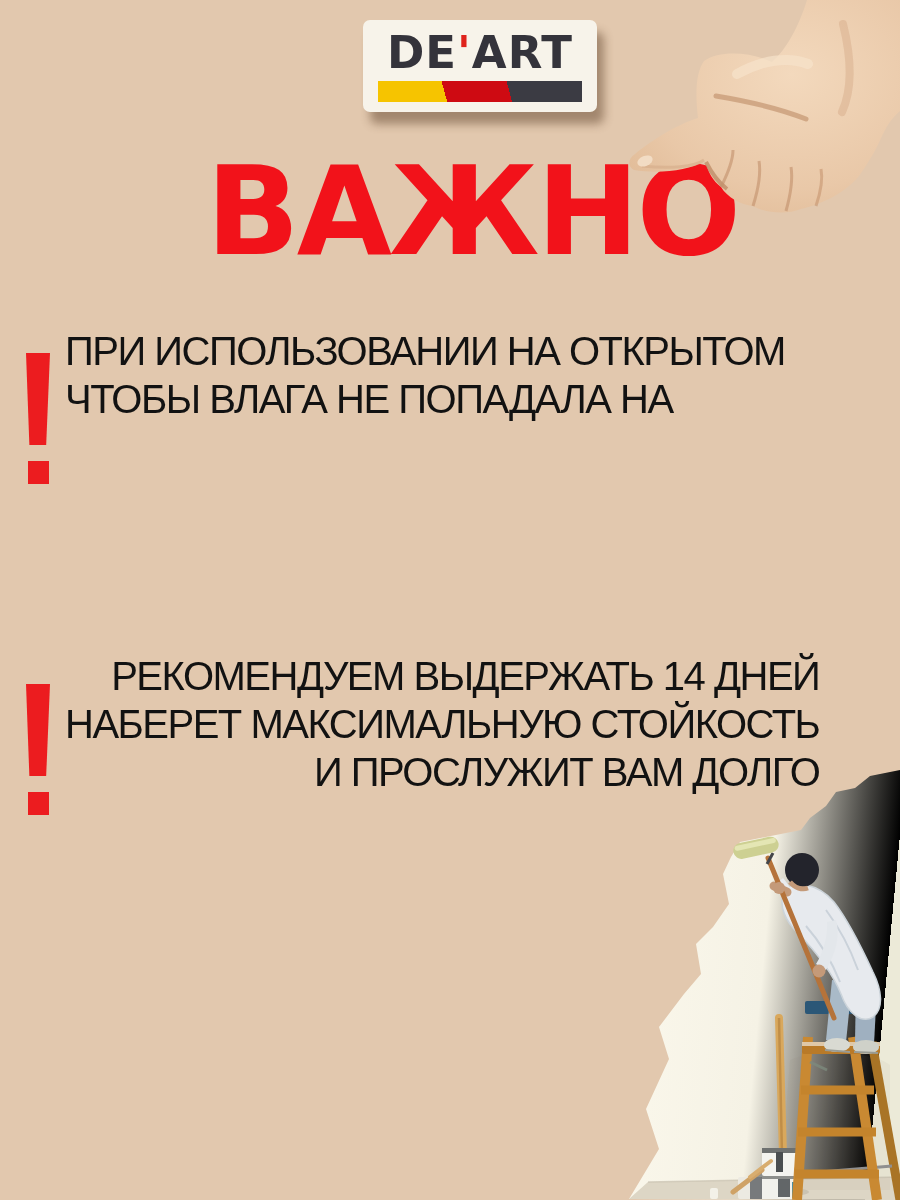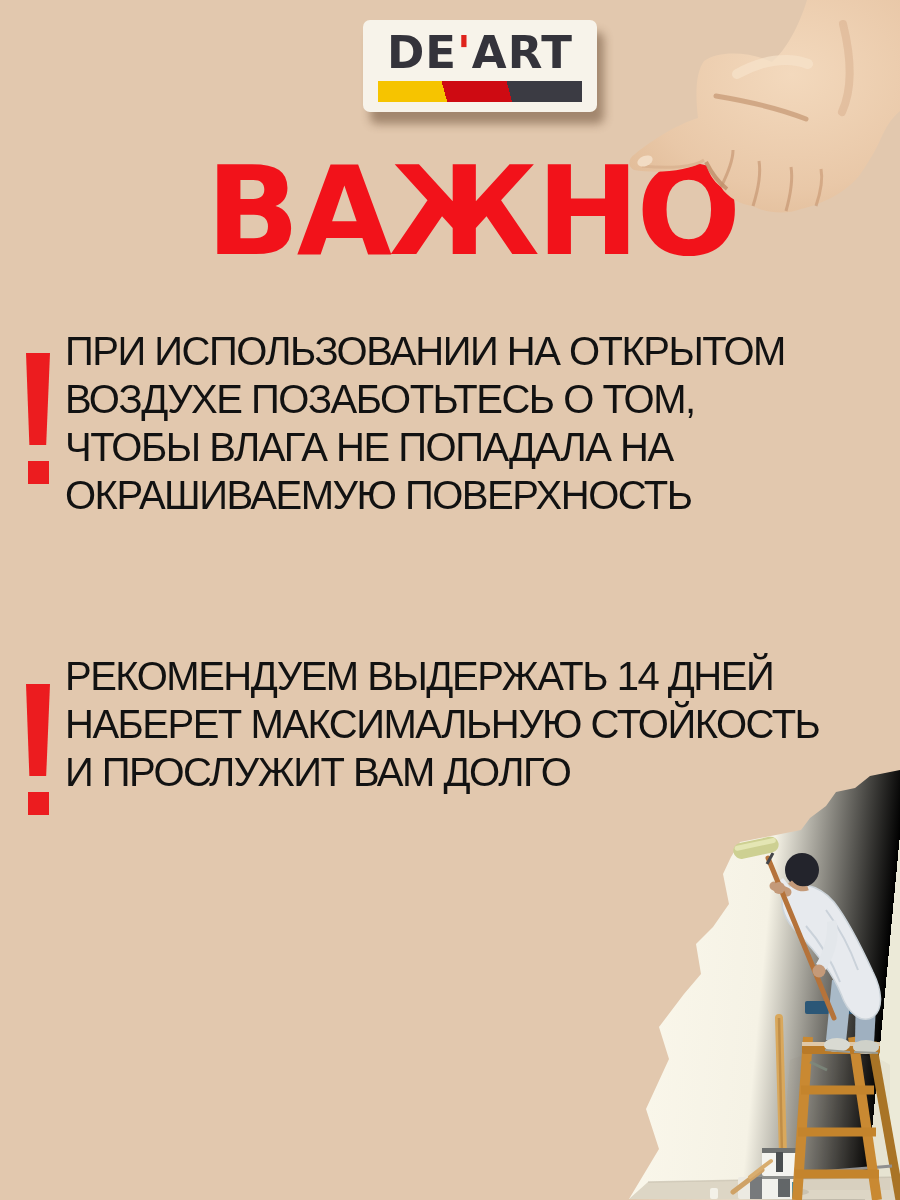--- a/index.html
+++ b/index.html
@@ -32,21 +32,21 @@
   
   .headline{
     position:absolute;left:0;right:0;top:150px;text-align:center;
     font-family:"DejaVu Sans",sans-serif;font-weight:bold;
     font-size:123px;line-height:1;letter-spacing:-3px;
     color:var(--headline-red,#f2121a);z-index:3;padding-left:44px;
   }
   
   .note{position:absolute;left:26px;display:flex;gap:13px;z-index:3;}
   .note1{top:327px;}
-  .note2{top:652px;}
+  .note2{top:652px;text-align:right;}
   .bang{width:26px;flex:0 0 26px;}
   .note1 .bang{margin-top:26px;}
   .note2 .bang{margin-top:32px;}
   .bang-bar{
     width:24px;height:92px;background:var(--accent-red,#ec1c1f);
     clip-path:polygon(0 0,100% 0,84% 100%,14% 100%);
   }
   .bang-dot{width:21px;height:23px;margin:16px 0 0 2px;background:var(--accent-red,#ec1c1f);}
   .lines{
     font-weight:normal;font-size:40px;line-height:48px;letter-spacing:-1.5px;
@@ -177,23 +177,21 @@
 
   <div class="headline">ВАЖНО</div>
 
   <div class="note note1">
     <div class="bang">
       <div class="bang-bar"></div>
       <div class="bang-dot"></div>
     </div>
     <div class="lines">
       <div>ПРИ ИСПОЛЬЗОВАНИИ НА ОТКРЫТОМ</div>
-      <div>ВОЗДУХЕ ПОЗАБОТЬТЕСЬ О ТОМ,</div>
       <div>ЧТОБЫ ВЛАГА НЕ ПОПАДАЛА НА</div>
-      <div>ОКРАШИВАЕМУЮ ПОВЕРХНОСТЬ</div>
     </div>
   </div>
 
   <div class="note note2">
     <div class="bang">
       <div class="bang-bar"></div>
       <div class="bang-dot"></div>
     </div>
     <div class="lines">
       <div>РЕКОМЕНДУЕМ ВЫДЕРЖАТЬ 14 ДНЕЙ</div>

